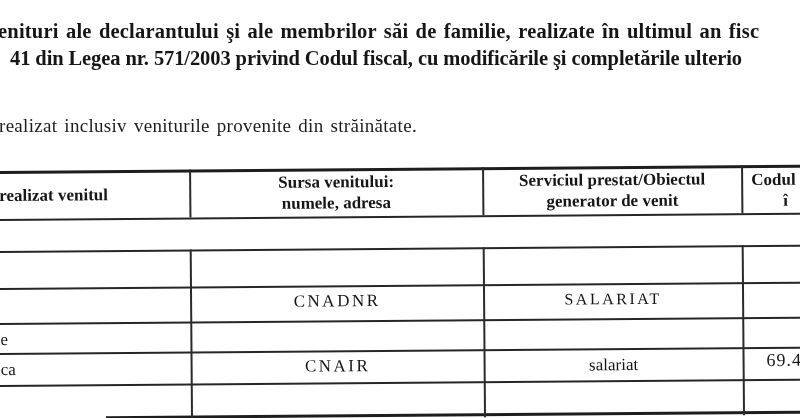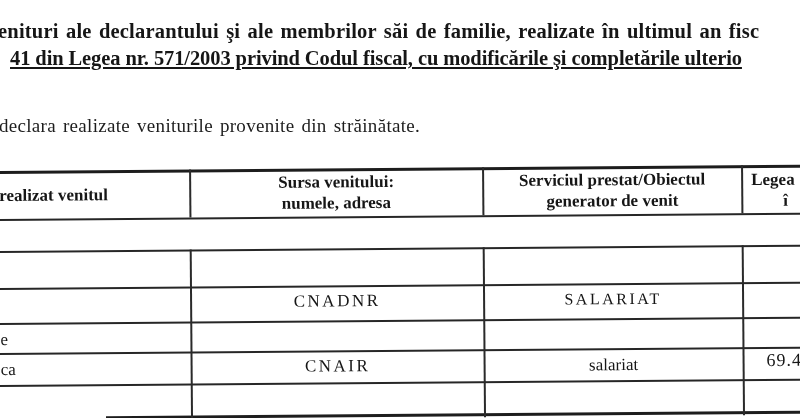--- a/index.html
+++ b/index.html
@@ -7,21 +7,21 @@
   .doc {
     position:relative; width:800px; height:418px;
     overflow:hidden; background:#ffffff;
     font-family:"Liberation Serif", serif; color:#161616;
   }
   .heading {
     position:absolute; white-space:nowrap;
     font-size:20.5px; font-weight:700; letter-spacing:0.2px; word-spacing:2px;
   }
   .heading.l1 { left:-2px; top:20px; }
-  .heading.l2 { left:10px;  top:47px; word-spacing:0; letter-spacing:-0.1px;text-decoration:underline; }
+  .heading.l2 { left:10px;  top:47px; word-spacing:0; letter-spacing:-0.1px; }
   .note {
     position:absolute; left:-1px; top:115px; white-space:nowrap;
     font-size:19px; letter-spacing:0.3px; word-spacing:2px; color:#1d1d1d;
   }
   .table-wrap {
     position:absolute; left:0; top:0; width:800px; height:418px;
     transform:rotate(-0.45deg); transform-origin:0px 290px;
   }
   .hline { position:absolute; left:-60px; width:960px; background:#262626; }
   .vline { position:absolute; width:2px; background:#2a2a2a; }
@@ -38,21 +38,21 @@
   .amount { font-size:18px; letter-spacing:1px; }
 </style>
 </head>
 <body>
 
 <div class="doc">
 
   <div class="heading l1">enituri ale declarantului şi ale membrilor săi de familie, realizate în ultimul an fisc</div>
   <div class="heading l2">41 din Legea nr. 571/2003 privind Codul fiscal, cu modificările şi completările ulterio</div>
 
-  <div class="note">declara realizate veniturile provenite din străinătate.</div>
+  <div class="note">realizat inclusiv veniturile provenite din străinătate.</div>
 
   <div class="table-wrap">
 
     <div class="hline" style="top:171px;height:3px;background:#1d1d1d"></div>
     <div class="hline" style="top:219px;height:2px"></div>
     <div class="hline" style="top:251px;height:2px"></div>
     <div class="hline" style="top:288px;height:2px"></div>
     <div class="hline" style="top:323px;height:2px"></div>
     <div class="hline" style="top:353px;height:2px"></div>
     <div class="hline" style="top:385px;height:2px"></div>
@@ -63,21 +63,21 @@
     <div class="vline" style="left:483px;top:171px;height:48px"></div>
     <div class="vline" style="left:483px;top:251px;height:170px"></div>
     <div class="vline" style="left:742px;top:171px;height:48px"></div>
     <div class="vline" style="left:742px;top:251px;height:170px"></div>
 
     <div class="th left" style="left:0;top:185px;width:180px">realizat venitul</div>
     <div class="th" style="left:191px;top:174px;width:292px">Sursa venitului:</div>
     <div class="th" style="left:191px;top:195px;width:292px">numele, adresa</div>
     <div class="th" style="left:484px;top:174px;width:258px">Serviciul prestat/Obiectul</div>
     <div class="th" style="left:484px;top:195px;width:258px">generator de venit</div>
-    <div class="th left" style="left:752px;top:175px">Legea</div>
+    <div class="th left" style="left:752px;top:175px">Codul</div>
     <div class="th left" style="left:784px;top:196px">î</div>
 
 
     <div class="cell" style="left:0;top:262px;width:185px"></div>
 
     <div class="cell" style="left:0;top:296px;width:185px"></div>
     <div class="cell center caps" style="left:191px;top:294px;width:292px">CNADNR</div>
     <div class="cell center caps" style="left:484px;top:295px;width:258px;font-size:16px">SALARIAT</div>
     <div class="cell amount" style="left:800px;top:292px">109</div>
 

